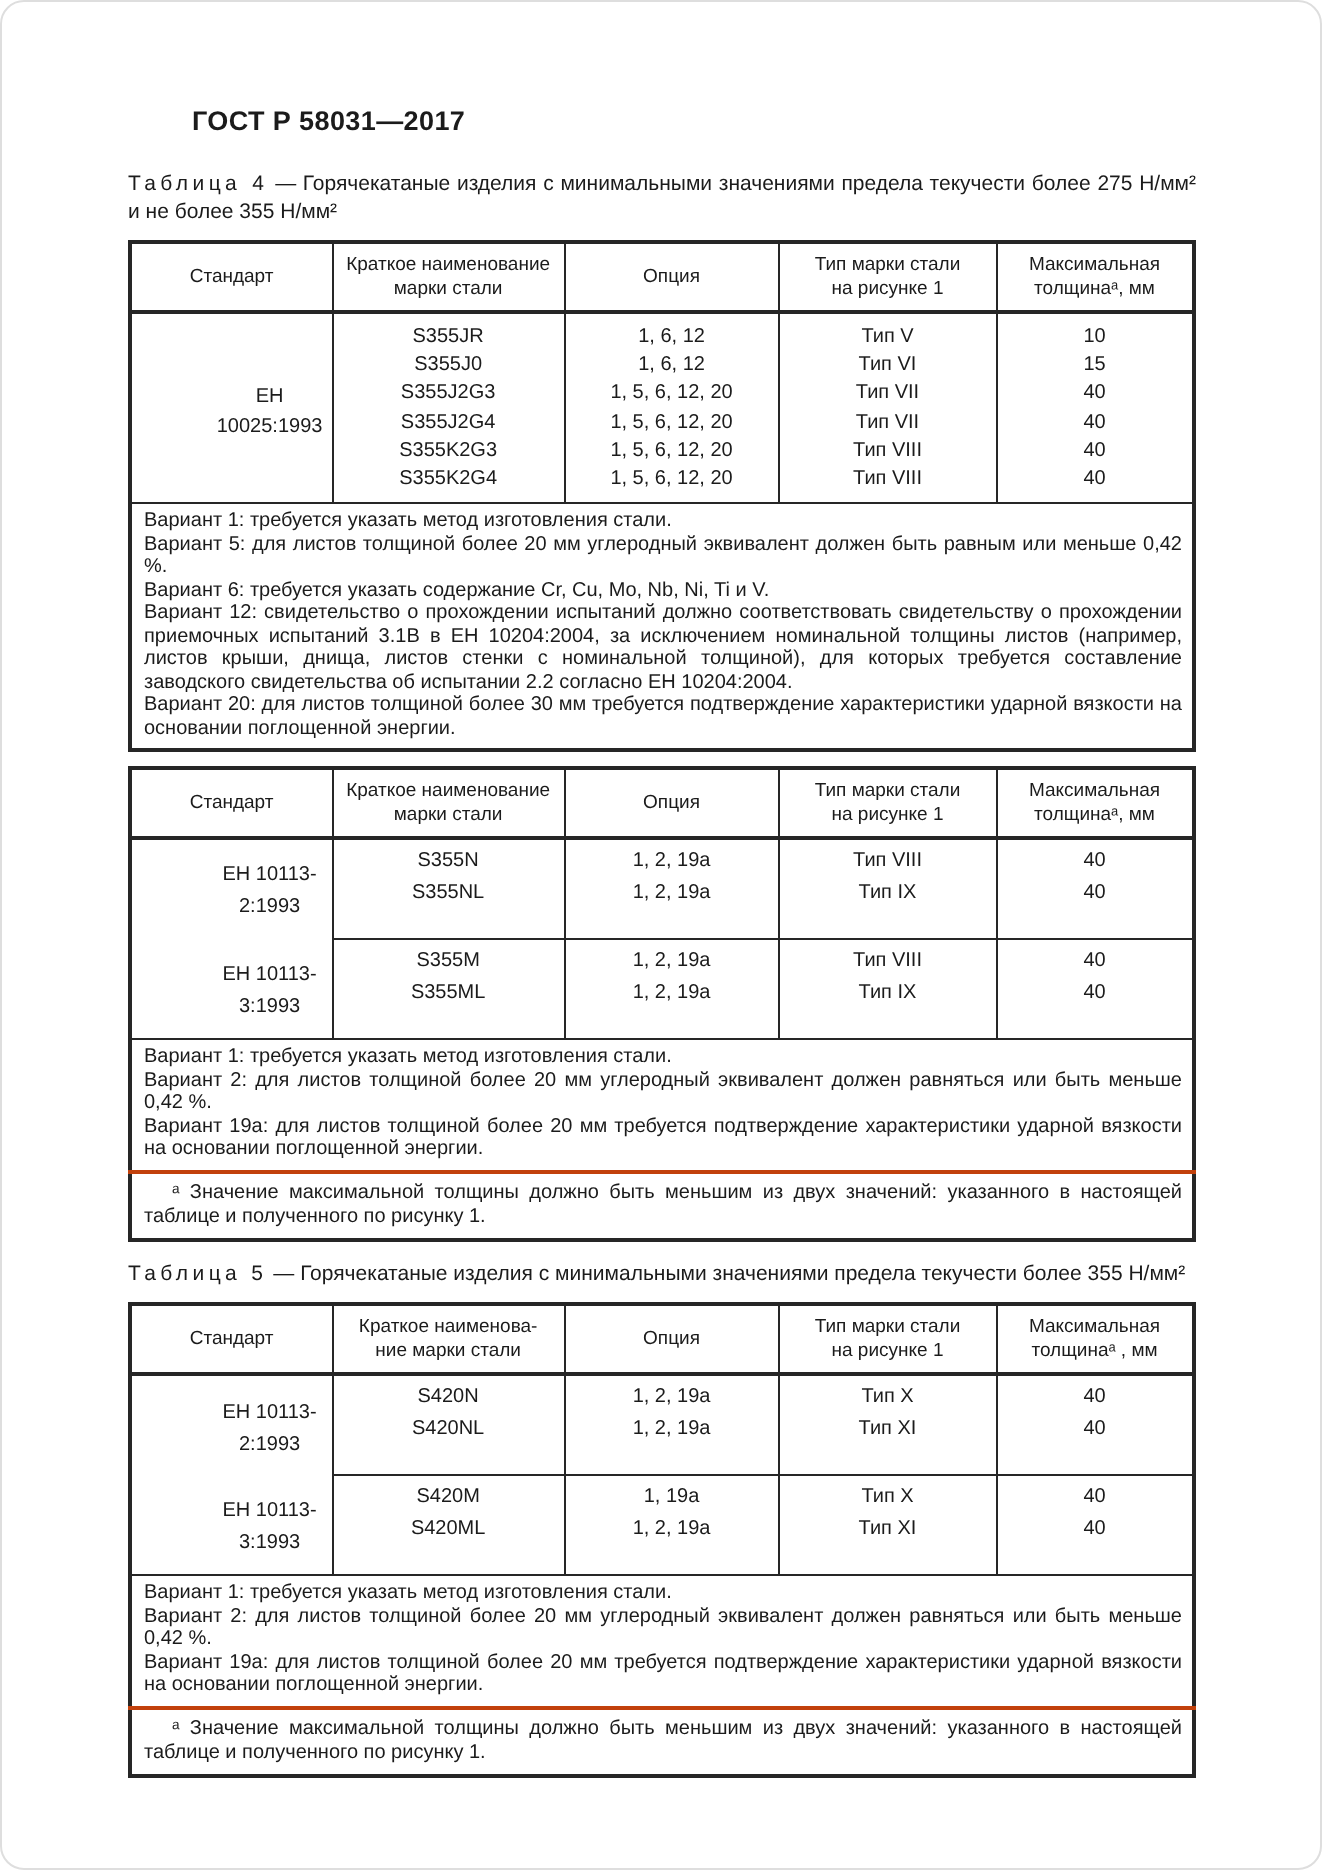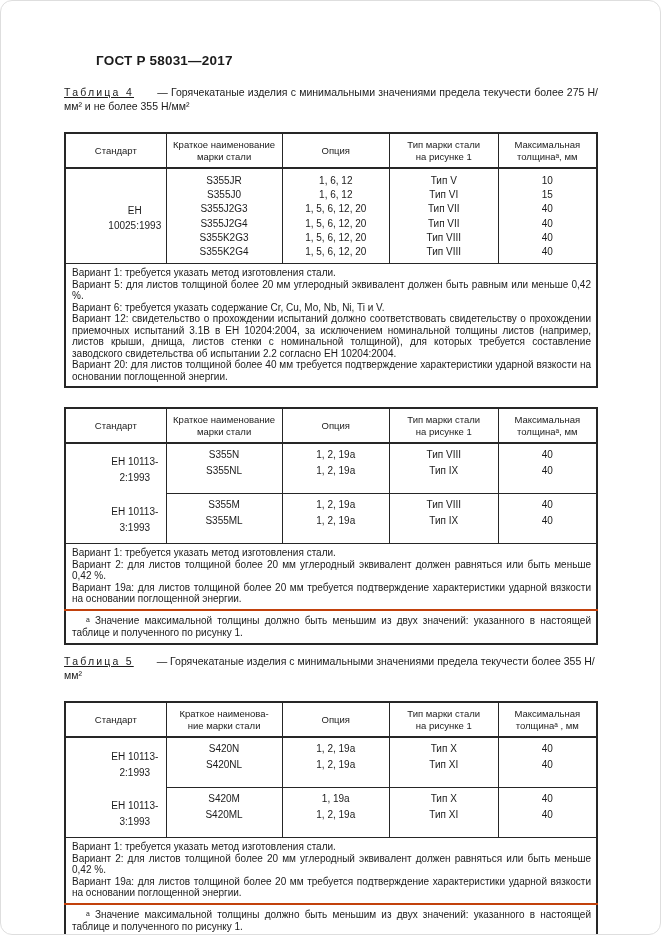--- a/index.html
+++ b/index.html
@@ -6,24 +6,24 @@
   .page{
     width:661px;height:935px;box-sizing:border-box;position:relative;
     background:#ffffff;border:1px solid #dedede;border-radius:12px;
     font-family:"Liberation Sans","DejaVu Sans",sans-serif;color:#1b1b1b;
     overflow:hidden;
   }
   .content{padding:52px 62px 0 63px;}
   .doc-code{font-size:13.5px;font-weight:700;letter-spacing:.2px;padding-left:32px;}
   .caption{font-size:10.5px;line-height:14px;text-align:justify;margin-top:17px;}
   .caption.single{text-align:left;}
-  .cap-label{letter-spacing:2.2px;margin-right:20px;text-decoration:underline;}
+  .cap-label{letter-spacing:2.2px;margin-right:0;}
   table.gt{
     width:100%;border-collapse:collapse;table-layout:fixed;
-    border:2px solid #262626;margin-top:19px;
+    border:2px solid #262626;margin-top:7px;
   }
   table.gt th{
     border:1px solid #262626;border-bottom:2px solid #262626;
     font-weight:400;font-size:9.5px;line-height:11.5px;
     padding:5px 2px;text-align:center;vertical-align:middle;white-space:pre-line;
   }
   td.c{
     border-left:1px solid #262626;border-right:1px solid #262626;
     text-align:center;vertical-align:middle;font-size:10px;padding:0 2px;
   }
@@ -121,21 +121,21 @@
           <td class="c">1, 5, 6, 12, 20</td>
           <td class="c">Тип VIII</td>
           <td class="c">40</td>
         </tr>
         <tr>
           <td class="notes" colspan="5">
             <p>Вариант 1: требуется указать метод изготовления стали.</p>
             <p>Вариант 5: для листов толщиной более 20 мм углеродный эквивалент должен быть равным или меньше 0,42 %.</p>
             <p>Вариант 6: требуется указать содержание Cr, Cu, Mo, Nb, Ni, Ti и V.</p>
             <p>Вариант 12: свидетельство о прохождении испытаний должно соответствовать свидетельству о прохождении приемочных испытаний 3.1В в ЕН 10204:2004, за исключением номинальной толщины листов (например, листов крыши, днища, листов стенки с номинальной толщиной), для которых требуется составление заводского свидетельства об испытании 2.2 согласно ЕН 10204:2004.</p>
-            <p>Вариант 20: для листов толщиной более 40 мм требуется подтверждение характеристики ударной вязкости на основании поглощенной энергии.</p>
+            <p>Вариант 20: для листов толщиной более 30 мм требуется подтверждение характеристики ударной вязкости на основании поглощенной энергии.</p>
           </td>
         </tr>
       </tbody>
     </table>
 
     <table class="gt grp mt6">
       <colgroup>
         <col style="width:19%">
           <col style="width:21.8%">
           <col style="width:20.2%">

